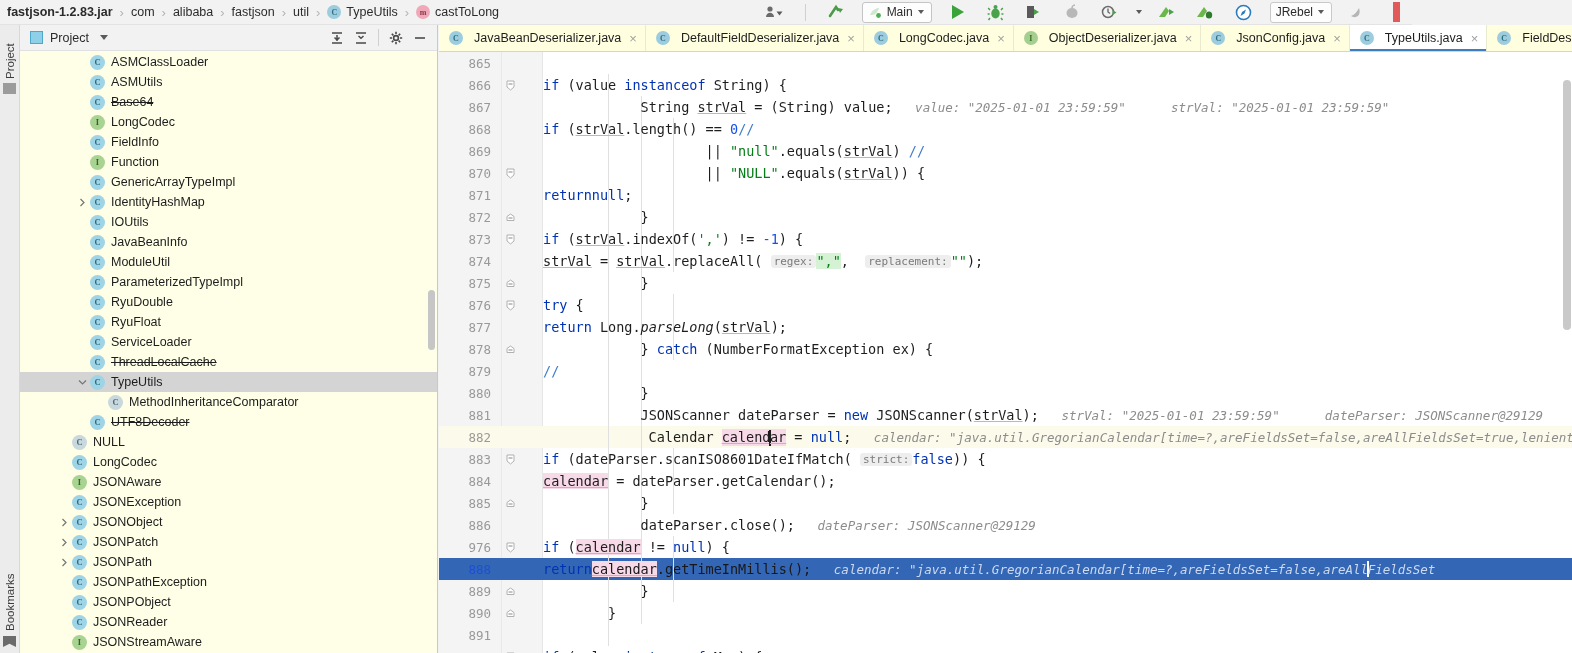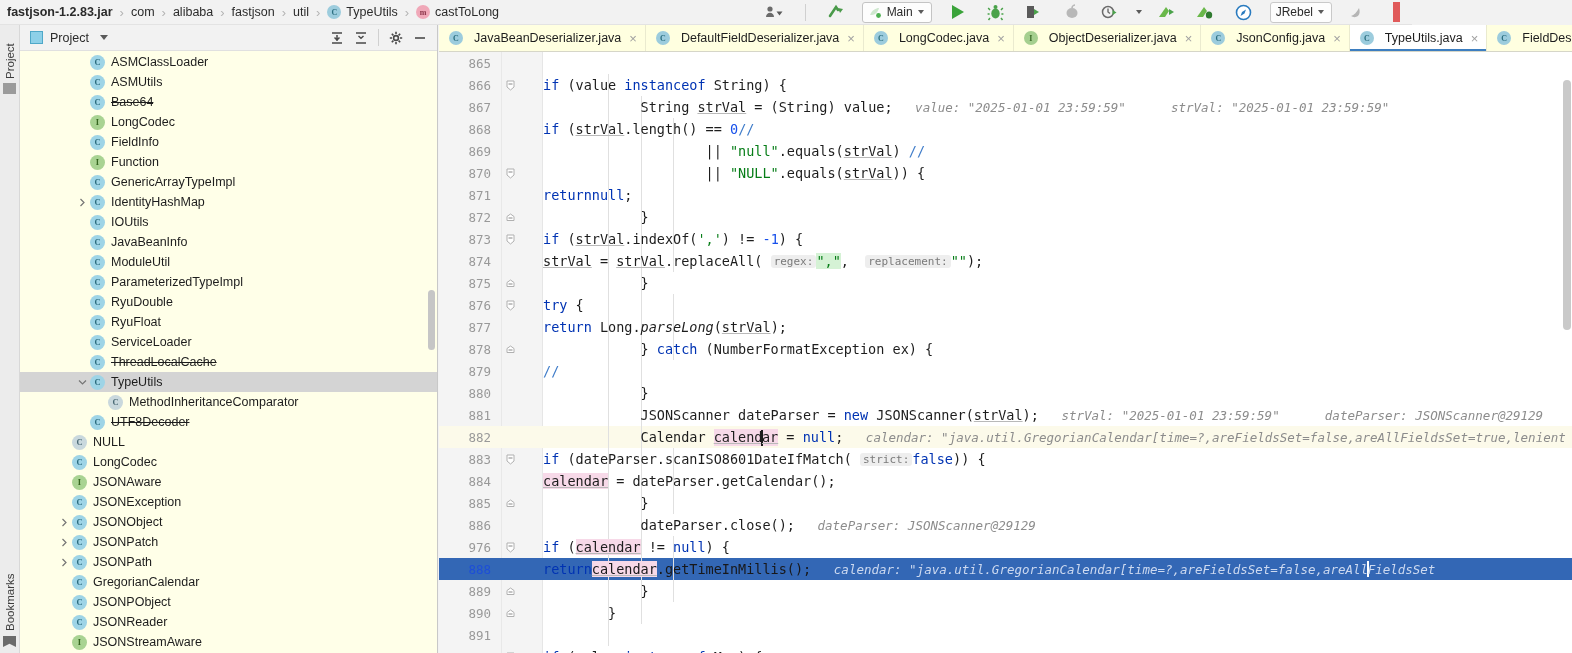--- a/index.html
+++ b/index.html
@@ -152,21 +152,21 @@
   .fold {
     position: absolute; left: 64px; width: 14px; height: 22px;
     display: flex; align-items: center; justify-content: center;
   }
   .code {
     position: absolute; left: 104px; right: 0; height: 22px;
     display: flex; align-items: center;
     font-family: "DejaVu Sans Mono", monospace; font-size: 13.5px;
     color: #1d1d1d; white-space: pre;
   }
-  .line.caretline .code, .line.caretline .lnum { background: transparent; }
+  .line.caretline .code, .line.caretline .lnum { background: transparent; padding-left: 8px; }
   .caret-bg {
     position: absolute; left: 104px; right: 0; top: 0; height: 22px; background: #fcfaea;
   }
   .gut-caret-bg { position: absolute; left: 0; width: 104px; height: 22px; background: #fcfaea; }
   .sel-bg { position: absolute; left: 0; right: 0; top: 0; height: 22px; background: #3367b5; }
   .code-inner { position: relative; z-index: 2; display: flex; align-items: center; }
 
   
   .kw { color: #0033b3; }
   .str { color: #067d17; }
@@ -507,21 +507,21 @@
             <svg width="7" height="9" viewBox="0 0 7 9">
               <path d="M1.5 1L5 4.5 1.5 8" stroke="#757575" stroke-width="1.2" fill="none"></path>
             </svg>
           </span>
           <span class="ticon cls">C</span>
           <span class="tlabel">JSONPath</span>
         </div>
         <div class="trow" style="padding-left: 36px;">
           <span class="arrow"></span>
           <span class="ticon cls">C</span>
-          <span class="tlabel">GregorianCalendar</span>
+          <span class="tlabel">JSONPathException</span>
         </div>
         <div class="trow" style="padding-left: 36px;">
           <span class="arrow"></span>
           <span class="ticon cls">C</span>
           <span class="tlabel">JSONPObject</span>
         </div>
         <div class="trow" style="padding-left: 36px;">
           <span class="arrow"></span>
           <span class="ticon cls">C</span>
           <span class="tlabel">JSONReader</span>

